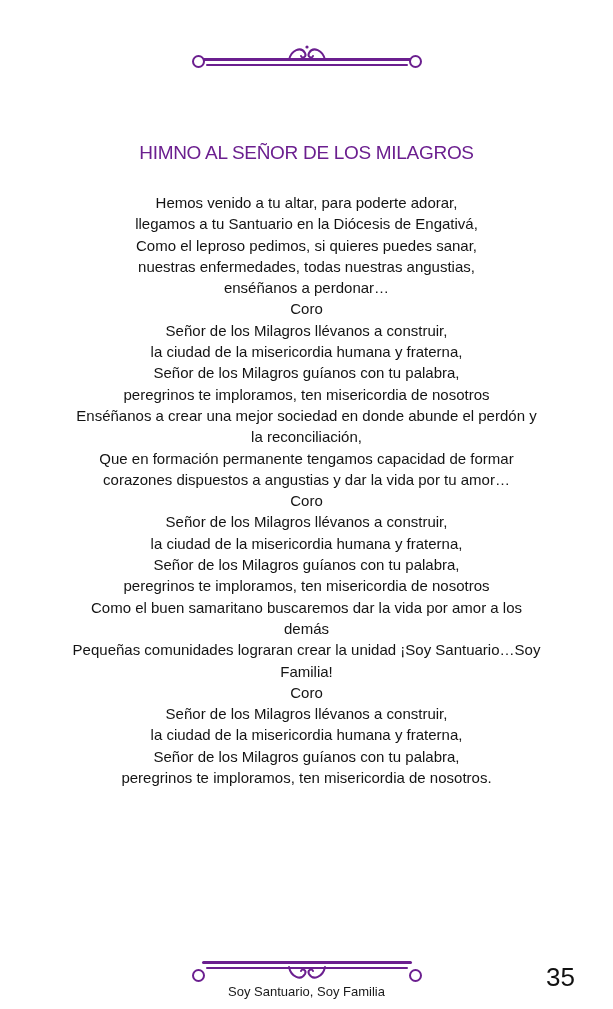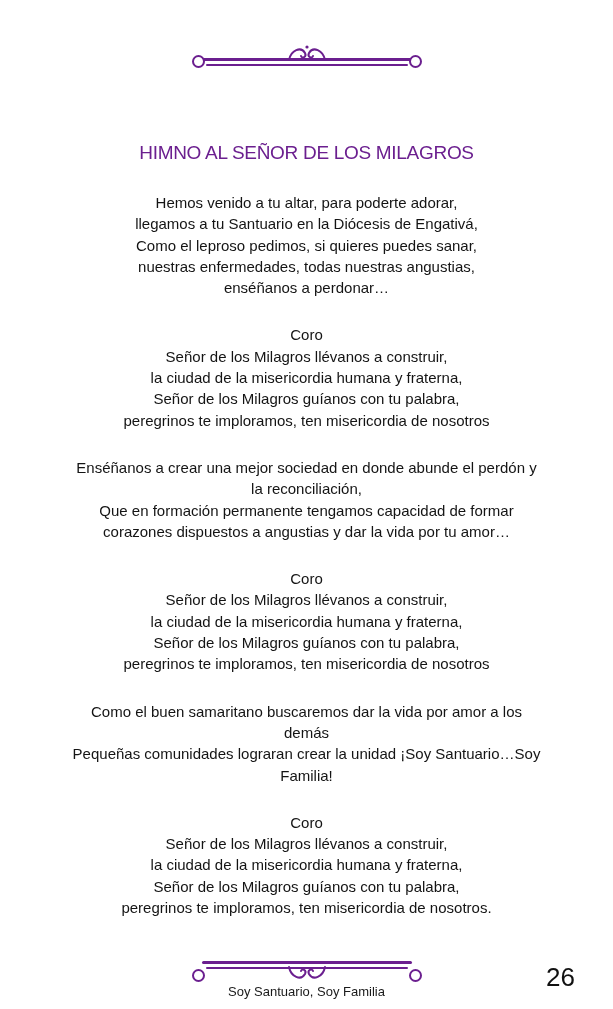--- a/index.html
+++ b/index.html
@@ -81,21 +81,20 @@
   
   .content {
     margin: 0 auto;
     width: 470px;
     text-align: center;
     font-size: 15px;
     line-height: 1.42;
     color: #141414;
   }
   .stanza {
-    margin-top: 26px;
     white-space: pre-line;
   }
   .stanza.first { margin-top: 28px; }
 
   
   .footer {
     position: absolute;
     left: 0;
     right: 0;
     bottom: 52px;
@@ -213,15 +212,15 @@
       <div class="swirl">
         <svg width="44" height="18" viewBox="0 0 44 18" fill="none" xmlns="http://www.w3.org/2000/svg">
           <path d="M4 2 C6 12, 16 16, 20 9 C22 5, 17 3, 16 6" stroke="#6b1f8f" stroke-width="2" fill="none" stroke-linecap="round"></path>
           <path d="M40 2 C38 12, 28 16, 24 9 C22 5, 27 3, 28 6" stroke="#6b1f8f" stroke-width="2" fill="none" stroke-linecap="round"></path>
         </svg>
       </div>
     </div>
     <div class="footer-caption">Soy Santuario, Soy Familia</div>
   </div>
 
-  <div class="page-number">26</div>
+  <div class="page-number">35</div>
 
 </div>
 
 </body></html>

